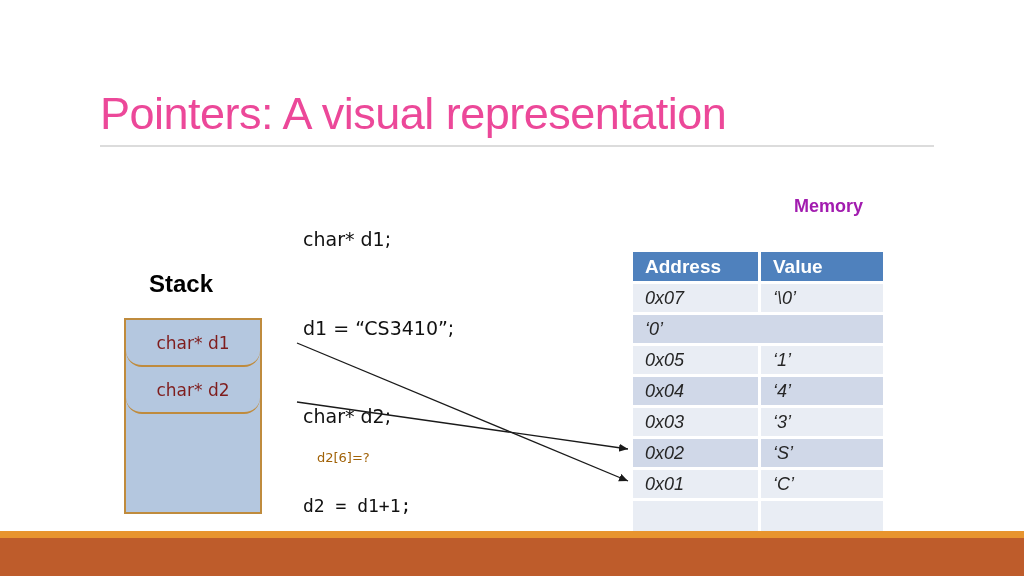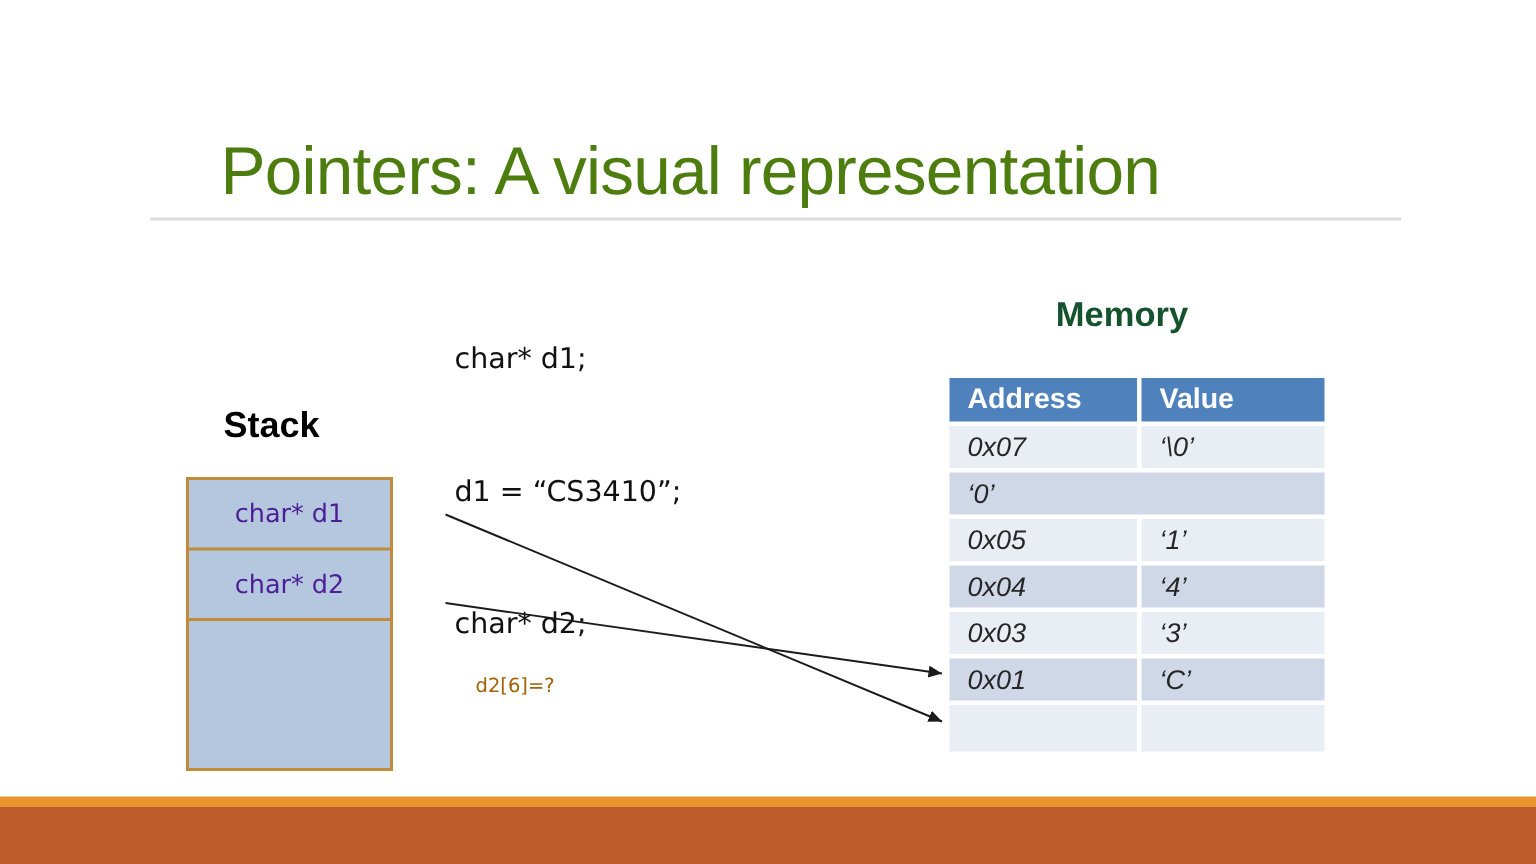--- a/index.html
+++ b/index.html
@@ -5,22 +5,22 @@
   html,body { margin:0; padding:0; background:#888; }
   .slide {
     position:relative; width:1024px; height:576px; margin:0 auto;
     background:#ffffff; overflow:hidden;
     font-family:"Liberation Sans", sans-serif;
   }
 
   
   .title {
     position:absolute; left:100px; top:88px;
-    font-size:45px; font-weight:300; color:#4d7c0f;
-    letter-spacing:-0.5px; white-space:nowrap;margin-left:47px;
+    font-size:45px; font-weight:300; color:#ec4899;
+    letter-spacing:-0.5px; white-space:nowrap;
   }
   .title-rule {
     position:absolute; left:100px; top:145px; width:834px; height:2px;
     background:#dcdcdc;
   }
 
   
   .code {
     position:absolute; left:303px; top:166px;
     font-family:"DejaVu Sans", sans-serif;
@@ -36,28 +36,28 @@
     text-align:center; font-size:24px; font-weight:bold; color:#000;
   }
   .stack-box {
     position:absolute; left:124px; top:318px; width:138px; height:196px;
     background:#B4C7DF; border:2px solid #BF8B3D; box-sizing:border-box;
   }
   .stack-cell {
     box-sizing:border-box; height:47px;
     border-bottom:2px solid #BF8B3D;
     display:flex; align-items:center; justify-content:center;
-    font-family:"DejaVu Sans", sans-serif; font-size:17px; color:#4c1d95;
+    font-family:"DejaVu Sans", sans-serif; font-size:17px; color:#7f1d1d;border-radius:16px;
   }
   .stack-cell.empty { height:96px; border-bottom:none; }
 
   
   .memory-label {
     position:absolute; left:633px; top:196px; width:230px;
-    text-align:center; font-size:23px; font-weight:bold; color:#14532d;
+    text-align:right; font-size:18px; font-weight:bold; color:#a21caf;
   }
   .mem-table { position:absolute; left:633px; top:252px; width:250px; }
   .mem-row { display:flex; gap:3px; margin-bottom:3px; }
   .mem-cell {
     box-sizing:border-box; padding-left:12px;
     display:flex; align-items:center;
   }
   .mem-cell.addr { width:125px; }
   .mem-cell.val  { flex:1; }
   .mem-row.head .mem-cell {
@@ -93,20 +93,21 @@
 
 <div class="slide">
 
   <div class="title">Pointers: A visual representation</div>
   <div class="title-rule"></div>
 
   <div class="code">
     <div class="code-line">char* d1;</div>
     <div class="code-line">d1 = “CS3410”;</div>
     <div class="code-line">char* d2;</div>
+    <div class="code-line">d2 = d1+1;</div>
     
   </div>
 
   <div class="stack-label">Stack</div>
 
   <div class="stack-box">
     <div class="stack-cell">char* d1</div>
     <div class="stack-cell">char* d2</div>
     <div class="stack-cell empty"></div>
   </div>
@@ -131,20 +132,24 @@
     </div>
     <div class="mem-row data">
       <div class="mem-cell addr">0x04</div>
       <div class="mem-cell val">‘4’</div>
     </div>
     <div class="mem-row data">
       <div class="mem-cell addr">0x03</div>
       <div class="mem-cell val">‘3’</div>
     </div>
     <div class="mem-row data">
+      <div class="mem-cell addr">0x02</div>
+      <div class="mem-cell val">‘S’</div>
+    </div>
+    <div class="mem-row data">
       <div class="mem-cell addr">0x01</div>
       <div class="mem-cell val">‘C’</div>
     </div>
     <div class="mem-row blank">
       <div class="mem-cell addr"></div>
       <div class="mem-cell val"></div>
     </div>
   </div>
 
   <div class="annotation">d2[6]=?</div>

